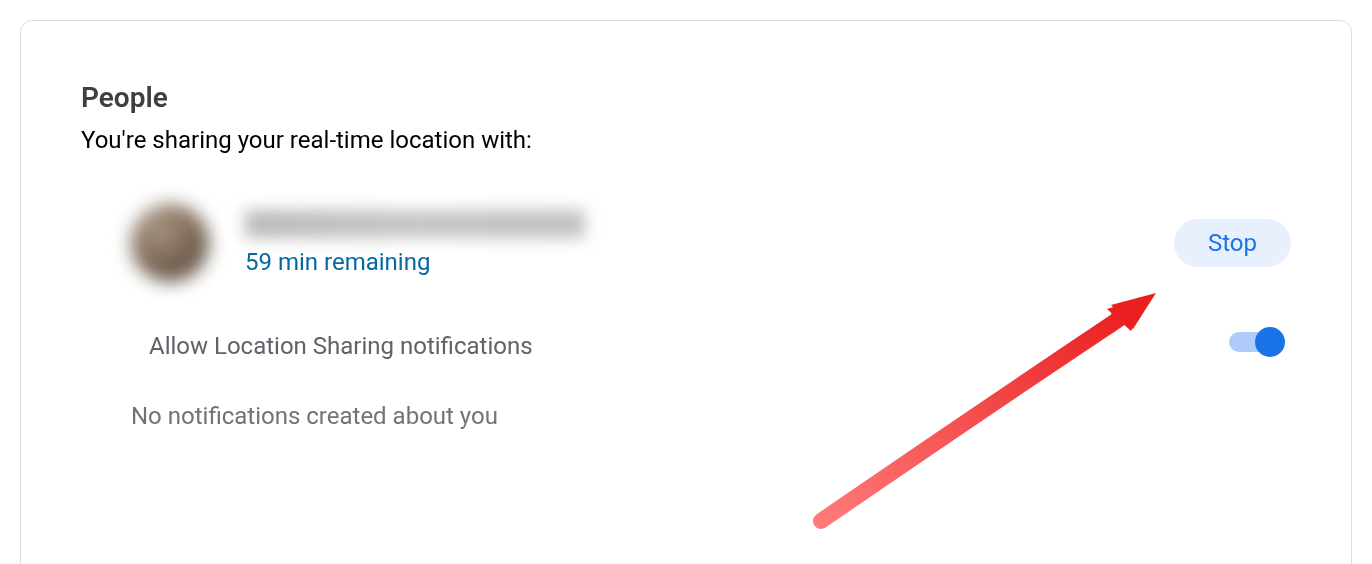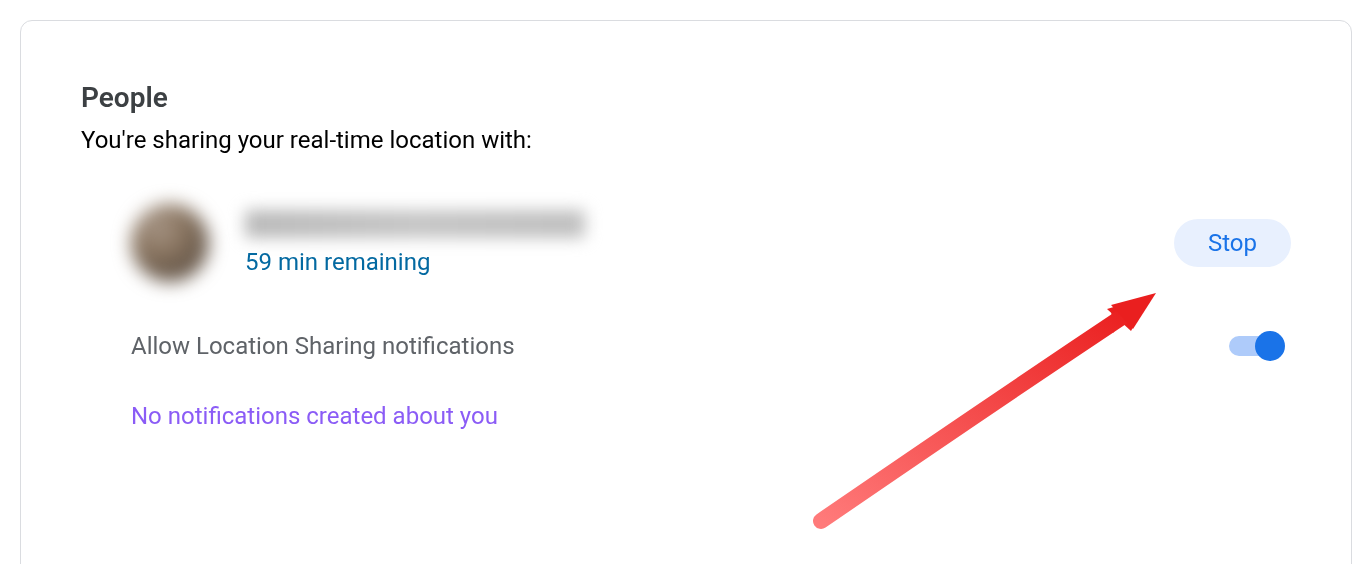--- a/index.html
+++ b/index.html
@@ -73,23 +73,23 @@
       border: none;
       border-radius: 50px;
       padding: 10px 34px;
       font-size: 24px;
       cursor: pointer;
       font-family: inherit;
       font-weight: 400;
     }
     .notif-row {
       display: flex;
-      align-items: center;
+      align-items: flex-start;
       justify-content: space-between;
-      margin-left: 50px;
+      margin-left: 68px;
       margin-bottom: 42px;
       padding-right: 10px;
     }
     .notif-label {
       font-size: 24px;
       color: #5f6368;
       font-weight: 400;
     }
     .toggle {
       width: 52px;
@@ -103,21 +103,21 @@
       width: 30px;
       height: 30px;
       background: #1a73e8;
       border-radius: 50%;
       position: absolute;
       right: -4px;
       top: -5px;
     }
     .no-notif {
       font-size: 24px;
-      color: #8b5cf6;
+      color: #737373;
       font-weight: 400;
       margin-left: 50px;
     }
     .arrow-annotation {
       position: absolute;
       pointer-events: none;
       left: 790px;
       top: 250px;
     }
   </style>

